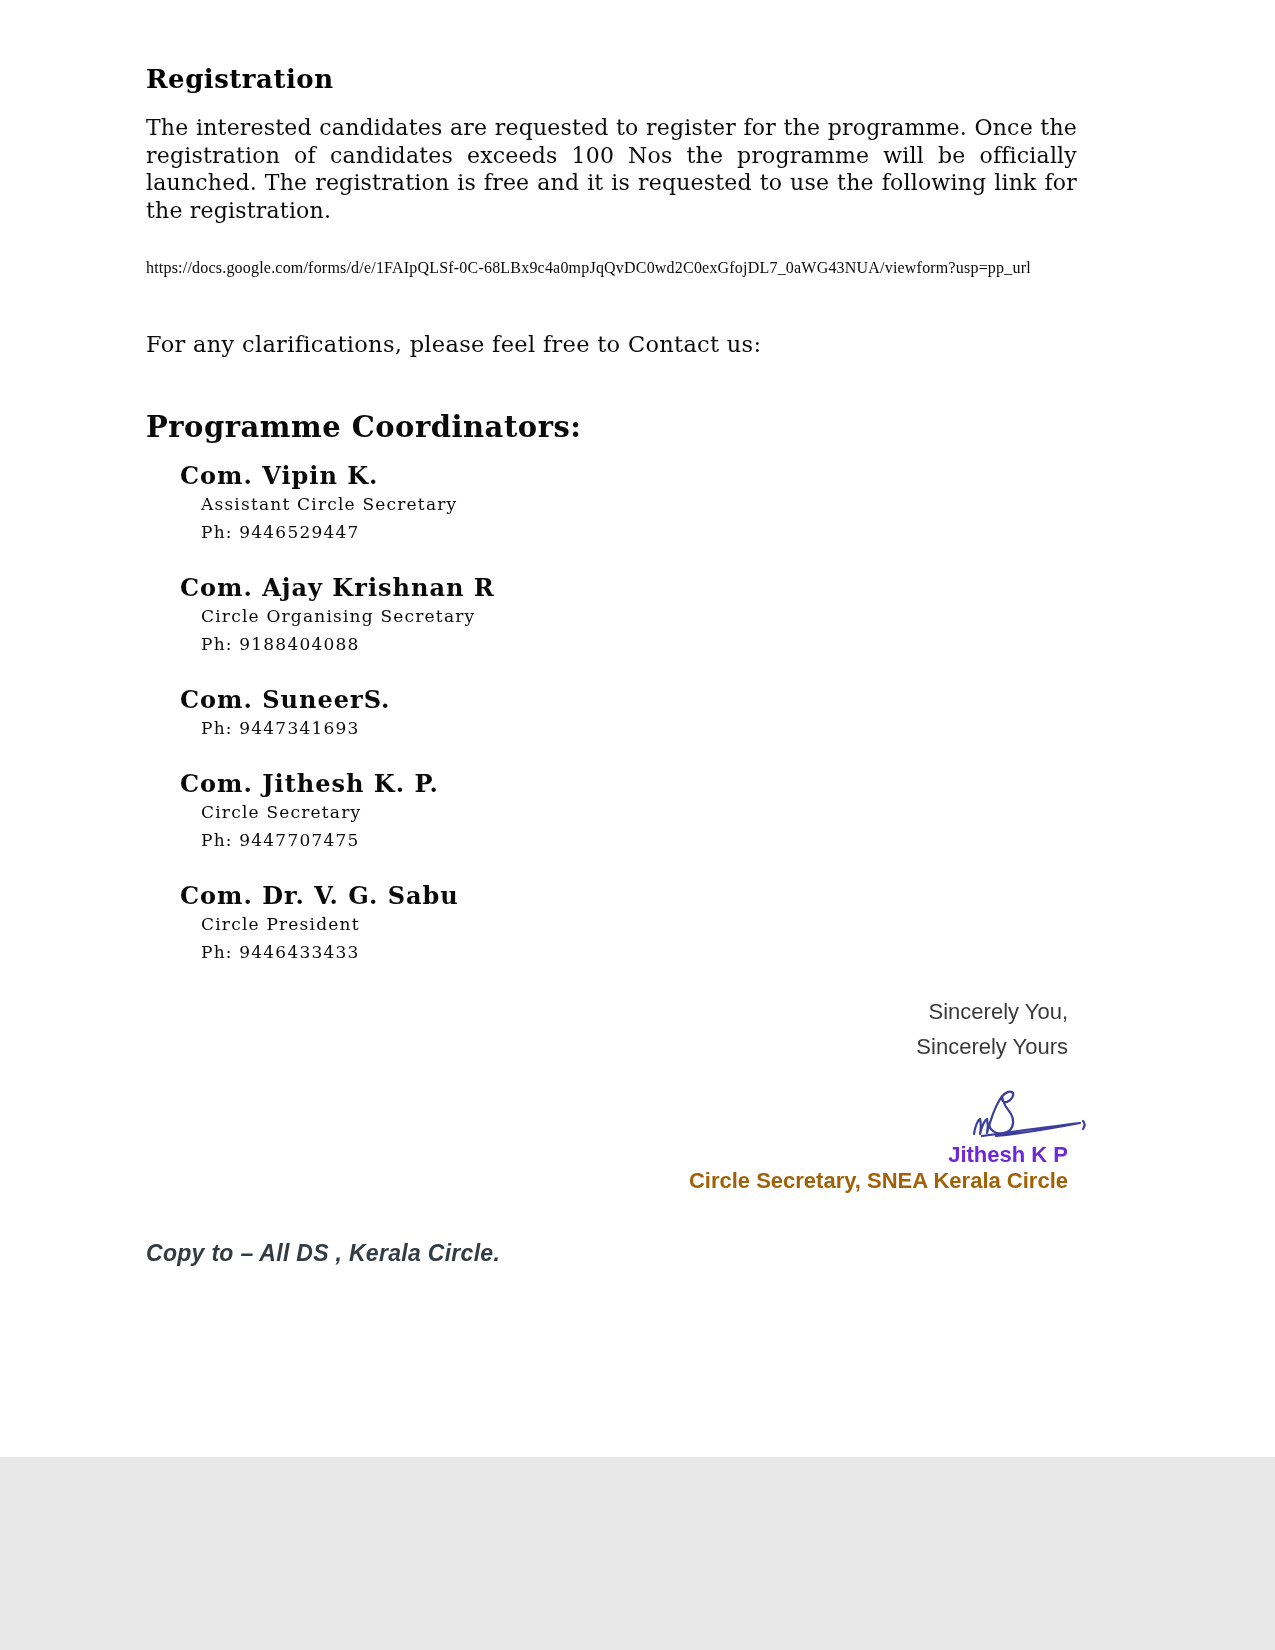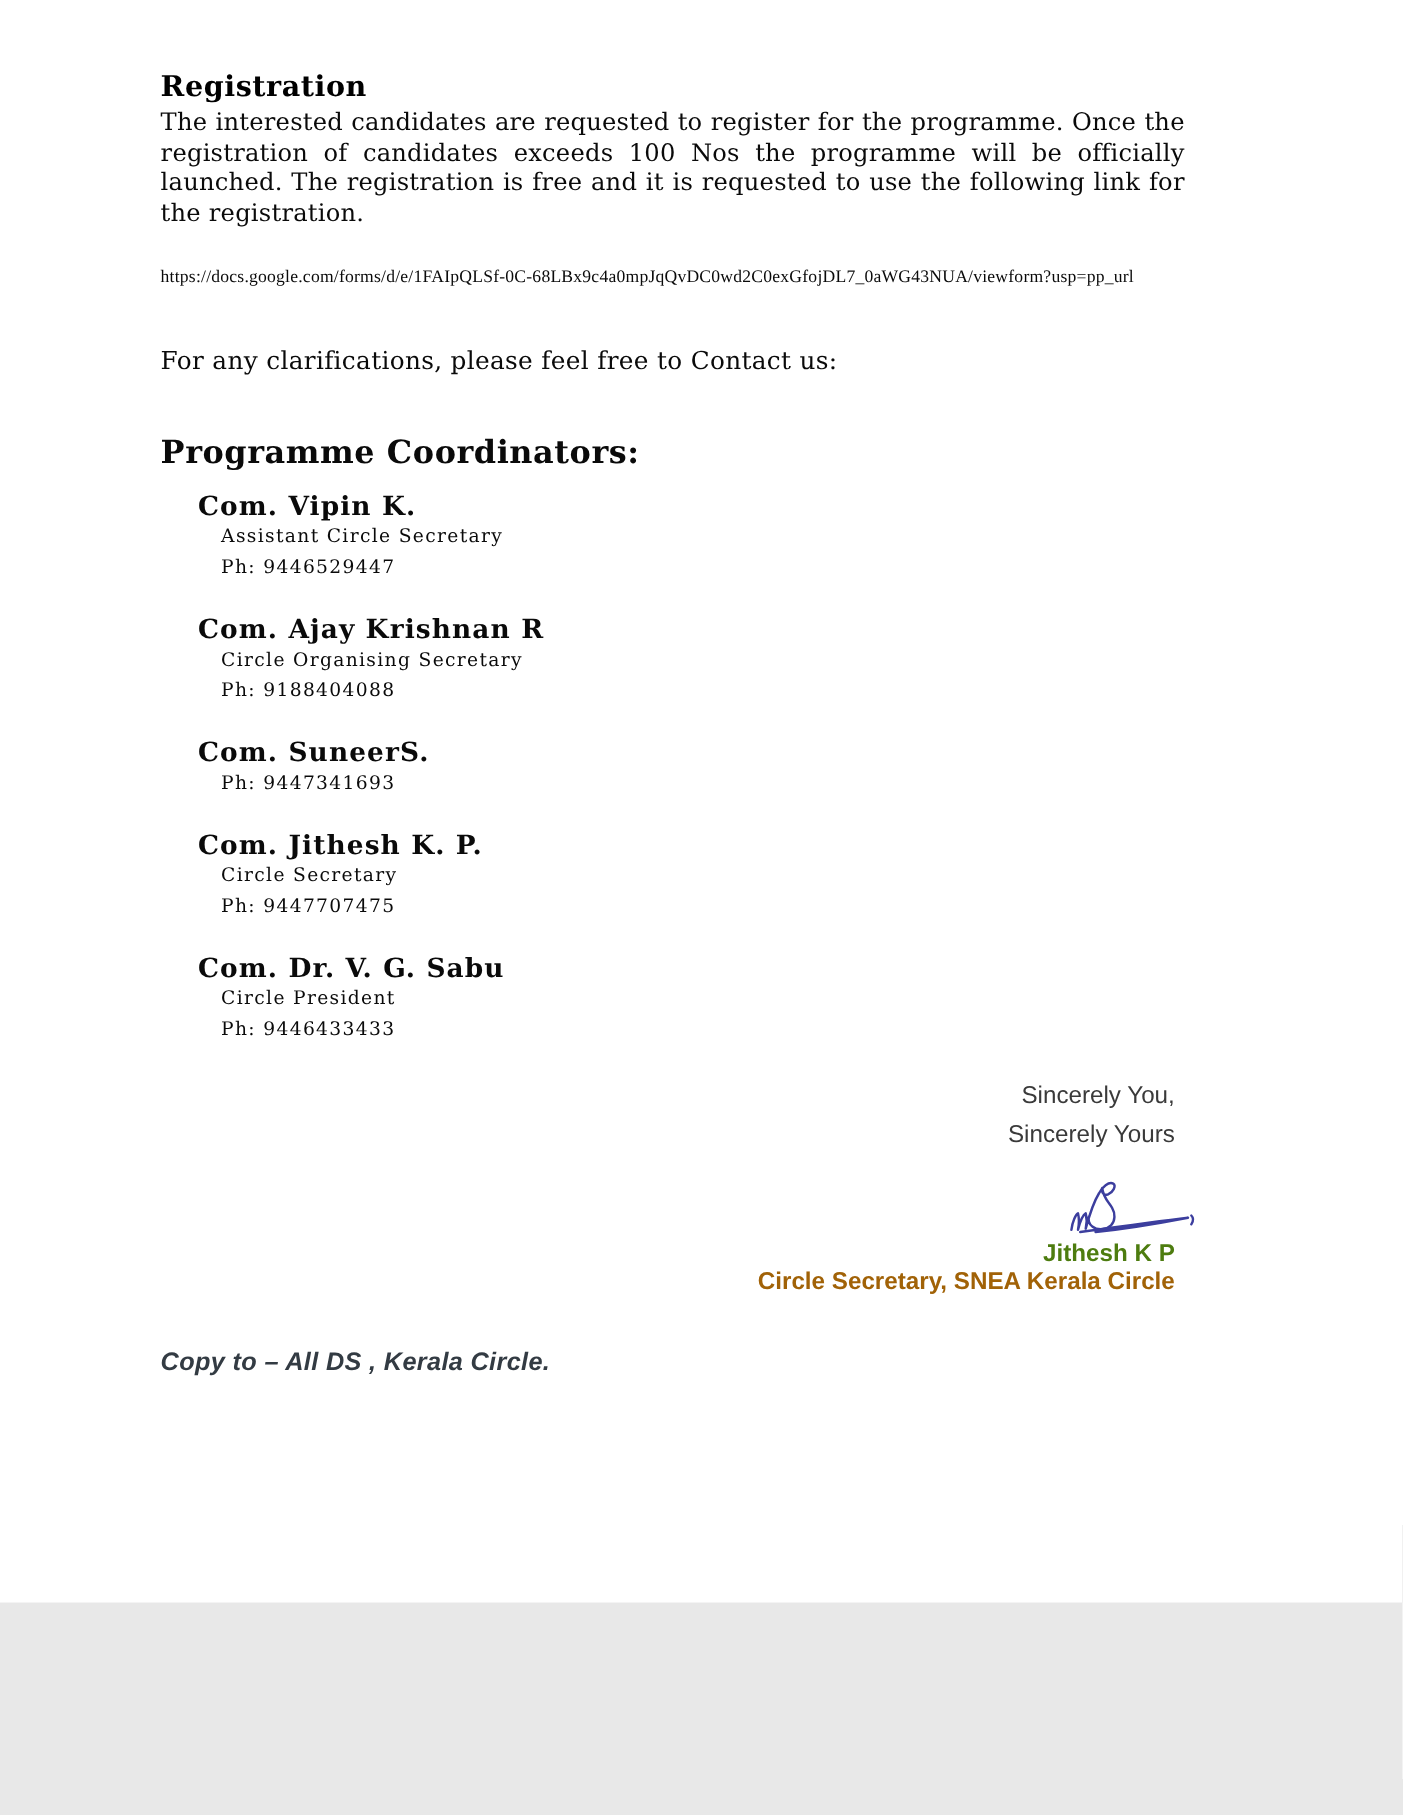--- a/index.html
+++ b/index.html
@@ -18,21 +18,21 @@
     width:931px;
   }
   .heading{
     margin:64px 0 0 0;
     font-size:26px;
     font-weight:bold;
     letter-spacing:0.5px;
     color:#000;
   }
   .para{
-    margin:4px 0 0 0;
+    margin:20px 0 0 0;
     font-size:22px;
     line-height:27.5px;
     text-align:justify;
     letter-spacing:0.2px;
   }
   .url{
     margin:30px 0 0 0;
     font-size:16px;
     line-height:28px;
     overflow-wrap:anywhere;
@@ -81,21 +81,21 @@
   }
   .signature-wrap{
     margin:14px -20px 0 0;
     height:64px;
     line-height:0;
   }
   .sig-name{
     font-size:22px;
     font-weight:bold;
     line-height:26px;
-    color:#4d7c0f;
+    color:#6d28d9;
   }
   .sig-title{
     font-size:22px;
     font-weight:bold;
     line-height:26px;
     color:#a16207;
   }
   .copy-to{
     margin:46px 0 0 0;
     font-family:"Liberation Sans","DejaVu Sans",sans-serif;

